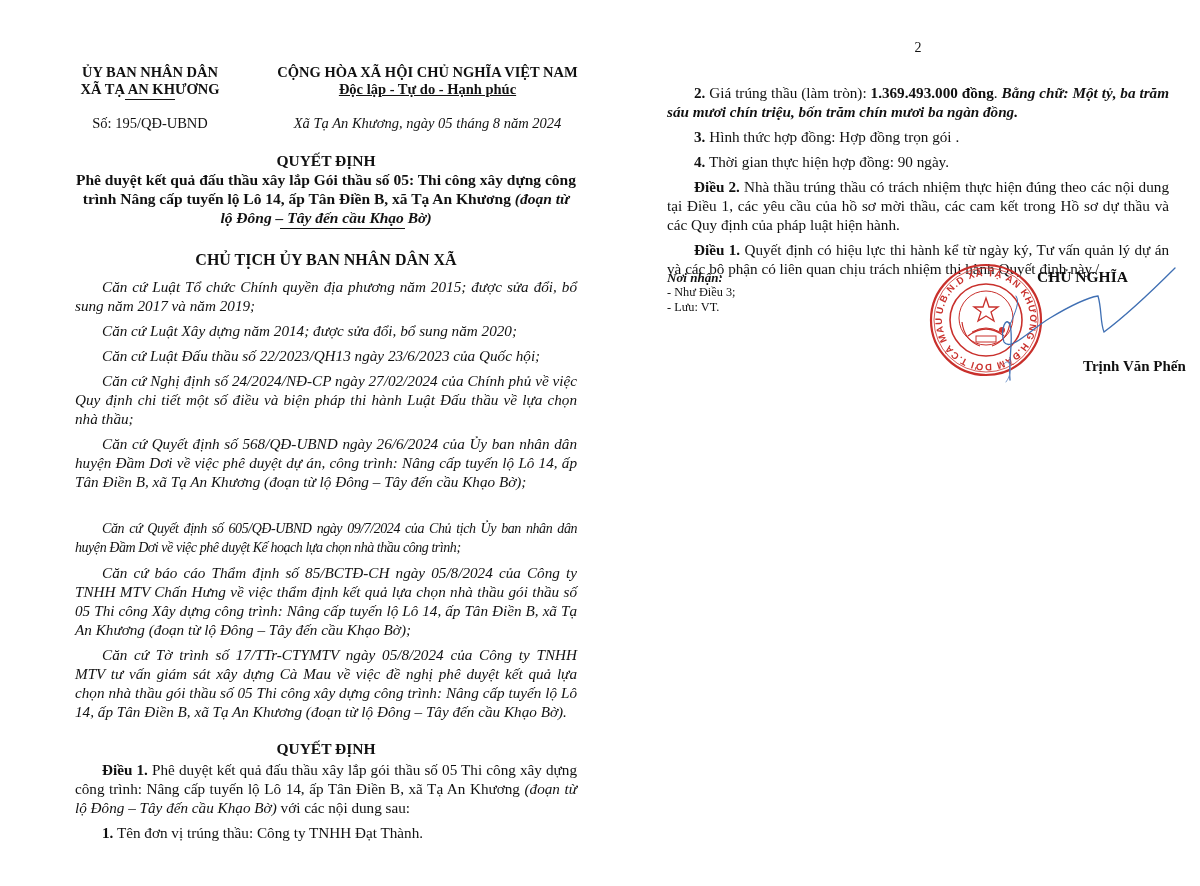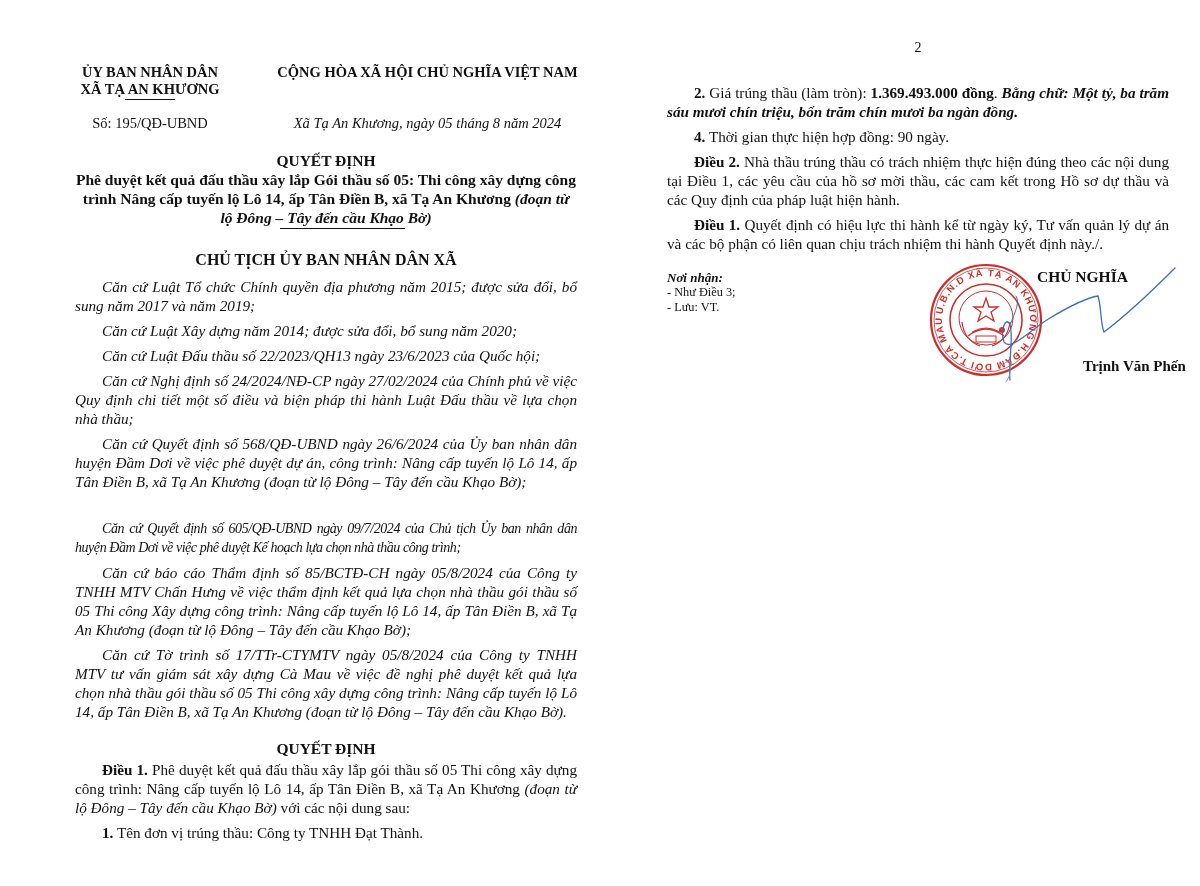--- a/index.html
+++ b/index.html
@@ -45,20 +45,21 @@
 
 <div class="col left">
   <div class="hdr">
     <div class="hdr-left">
       <div>ỦY BAN NHÂN DÂN</div>
       <div>XÃ TẠ AN KHƯƠNG</div>
       <span class="underline-bar" style="width:50px;"></span>
     </div>
     <div class="hdr-right">
       <div>CỘNG HÒA XÃ HỘI CHỦ NGHĨA VIỆT NAM</div>
+      <div class="u">Độc lập - Tự do - Hạnh phúc</div>
     </div>
     <div class="so">Số: 195/QĐ-UBND</div>
     <div class="date">Xã Tạ An Khương, ngày 05 tháng 8 năm 2024</div>
   </div>
 
   <div class="title">QUYẾT ĐỊNH</div>
   <div class="subtitle">
     <span>Phê duyệt kết quả đấu thầu xây lắp Gói thầu số 05: Thi công xây dựng công trình Nâng cấp tuyến lộ Lô 14, ấp Tân Điền B, xã Tạ An Khương </span><span class="i">(đoạn từ lộ Đông – Tây đến cầu Khạo Bờ)</span>
   </div>
   <span class="underline-bar" style="width:125px; margin-left:205px;"></span>
@@ -82,20 +83,23 @@
   <p class="indent">
     <span class="b">1.</span><span> Tên đơn vị trúng thầu: Công ty TNHH Đạt Thành.</span>
   </p>
 </div>
 
 <div class="col right">
   <div class="page-no">2</div>
 
   <p class="justify indent para">
     <span class="b">2.</span><span> Giá trúng thầu (làm tròn): </span><span class="b">1.369.493.000 đồng</span><span>. </span><span class="b i">Bằng chữ: Một tỷ, ba trăm sáu mươi chín triệu, bốn trăm chín mươi ba ngàn đồng.</span>
+  </p>
+  <p class="indent para">
+    <span class="b">3.</span><span> Hình thức hợp đồng: Hợp đồng trọn gói .</span>
   </p>
   <p class="indent para">
     <span class="b">4.</span><span> Thời gian thực hiện hợp đồng: 90 ngày.</span>
   </p>
   <p class="justify indent para">
     <span class="b">Điều 2.</span><span> Nhà thầu trúng thầu có trách nhiệm thực hiện đúng theo các nội dung tại Điều 1, các yêu cầu của hồ sơ mời thầu, các cam kết trong Hồ sơ dự thầu và các Quy định của pháp luật hiện hành.</span>
   </p>
   <p class="justify indent para">
     <span class="b">Điều 1.</span><span> Quyết định có hiệu lực thi hành kể từ ngày ký, Tư vấn quản lý dự án và các bộ phận có liên quan chịu trách nhiệm thi hành Quyết định này./.</span>
   </p>

